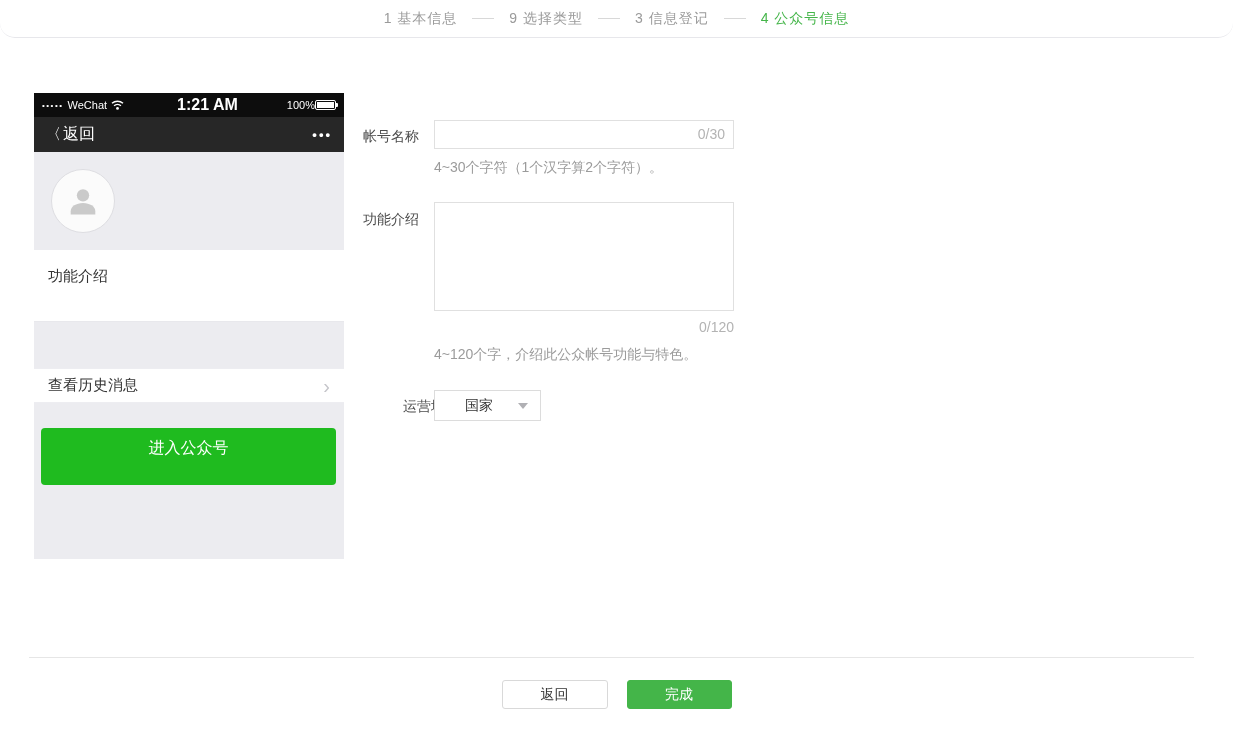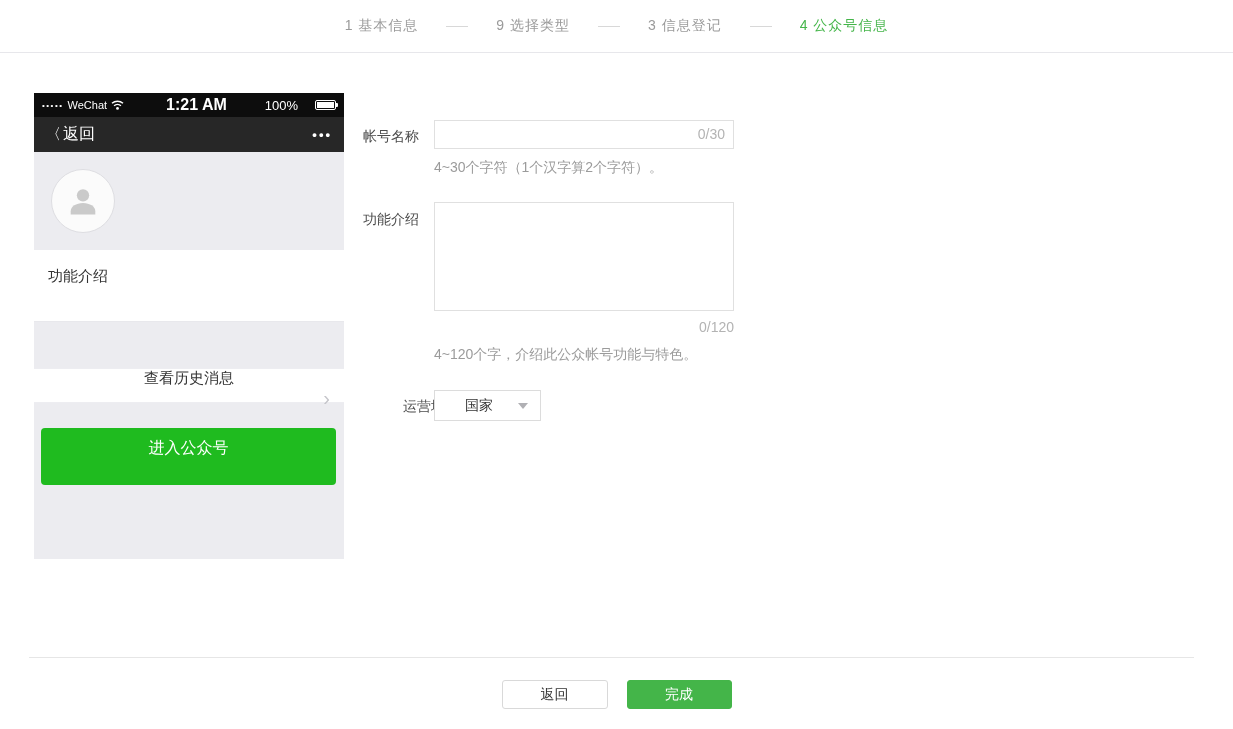--- a/index.html
+++ b/index.html
@@ -1,36 +1,36 @@
 <!DOCTYPE html>
 <html><head>
 <meta charset="utf-8">
 <style>
   * { margin:0; padding:0; box-sizing:border-box; }
   html,body { width:1233px; height:729px; background:#fff; overflow:hidden;
               font-family:"Liberation Sans","DejaVu Sans",sans-serif; }
   .page { position:relative; width:1233px; height:729px; background:#fff; }
 
   
-  .header { position:absolute; top:0; left:0; width:100%; height:53px;
+  .header { position:absolute; top:0; left:0; width:100%; height:38px;
             border-bottom:1px solid #e7e7eb; display:flex; align-items:center;
-            justify-content:center; gap:28px; background:#fff; }
+            justify-content:center; gap:15px; background:#fff;border-radius:15px; }
   .step { font-size:14px; color:#9a9a9a; letter-spacing:1px; }
   .step.active { color:#44b549; }
   .step-dash { width:22px; height:1px; background:#d8d8d8; }
 
   
   .phone { position:absolute; left:34px; top:93px; width:310px; height:504px; }
   .p-status { height:24px; background:#0d0d0d; color:#fff; display:flex;
               align-items:center; padding:0 8px; font-size:11px; }
   .signal-dots { font-size:8px; letter-spacing:1.5px; margin-right:4px; }
   .carrier { font-size:11px; margin-right:4px; }
   .wifi-icon { display:inline-flex; margin-right:4px; }
   .p-time { flex:1; text-align:center; font-weight:bold; font-size:16px; }
-  .battery-pct { font-size:13px; margin-right:17px; }
+  .battery-pct { font-size:11px; margin-right:0; }
   .battery { width:21px; height:10px; border:1px solid #fff; border-radius:2px;
              position:relative; background:#fff; background-clip:content-box; padding:1px; }
   .battery:after { content:""; position:absolute; right:-3px; top:2px; width:2px;
                    height:4px; background:#fff; border-radius:0 1px 1px 0; }
   .p-nav { height:35px; background:#272727; color:#fff; display:flex;
            align-items:center; padding:0 12px; font-size:16px; }
   .back-chevron { font-size:15px; margin-right:2px; }
   .nav-more { margin-left:auto; font-size:13px; font-weight:bold; letter-spacing:2px; }
   .p-avatar-sec { height:98px; background:#ececf0; position:relative; }
   .avatar { position:absolute; left:17px; top:17px; width:64px; height:64px;
@@ -40,21 +40,21 @@
                  color:#333; border-bottom:1px solid #e8e8ec; }
   .p-strip1 { height:21px; background:#ececf0; }
   .p-row { background:#fff; display:flex; align-items:center; padding:0 14px;
            font-size:15px; color:#333; border-top:1px solid #ededf1; border-bottom:1px solid #ededf1; }
   .p-row-toggle { height:38px; }
   .toggle { margin-left:auto; width:47px; height:27px; border-radius:14px;
             background:#4ad35e; position:relative; }
   .toggle-knob { position:absolute; right:1px; top:1px; width:25px; height:25px;
                  border-radius:50%; background:#fff; box-shadow:0 1px 3px rgba(0,0,0,.3); }
   .p-strip2 { height:25px; background:#ececf0; }
-  .p-row-link { height:35px;flex-direction:column; }
+  .p-row-link { height:35px; }
   .row-chevron { margin-left:auto; color:#c5c5ca; font-size:20px; line-height:1; }
   .p-bottom { height:156px; background:#ececf0; padding-top:25px; }
   .enter-btn { width:295px; height:57px; margin-left:7px; background:#1fbb1f;
                border:none; border-radius:4px; color:#fff; font-size:16px;
                line-height:39px; text-align:center;
                font-family:"Liberation Sans","DejaVu Sans",sans-serif; }
 
   
   .f-label { position:absolute; font-size:14px; color:#4c4c4c; }
   .lbl-account { left:363px; top:128px; }

